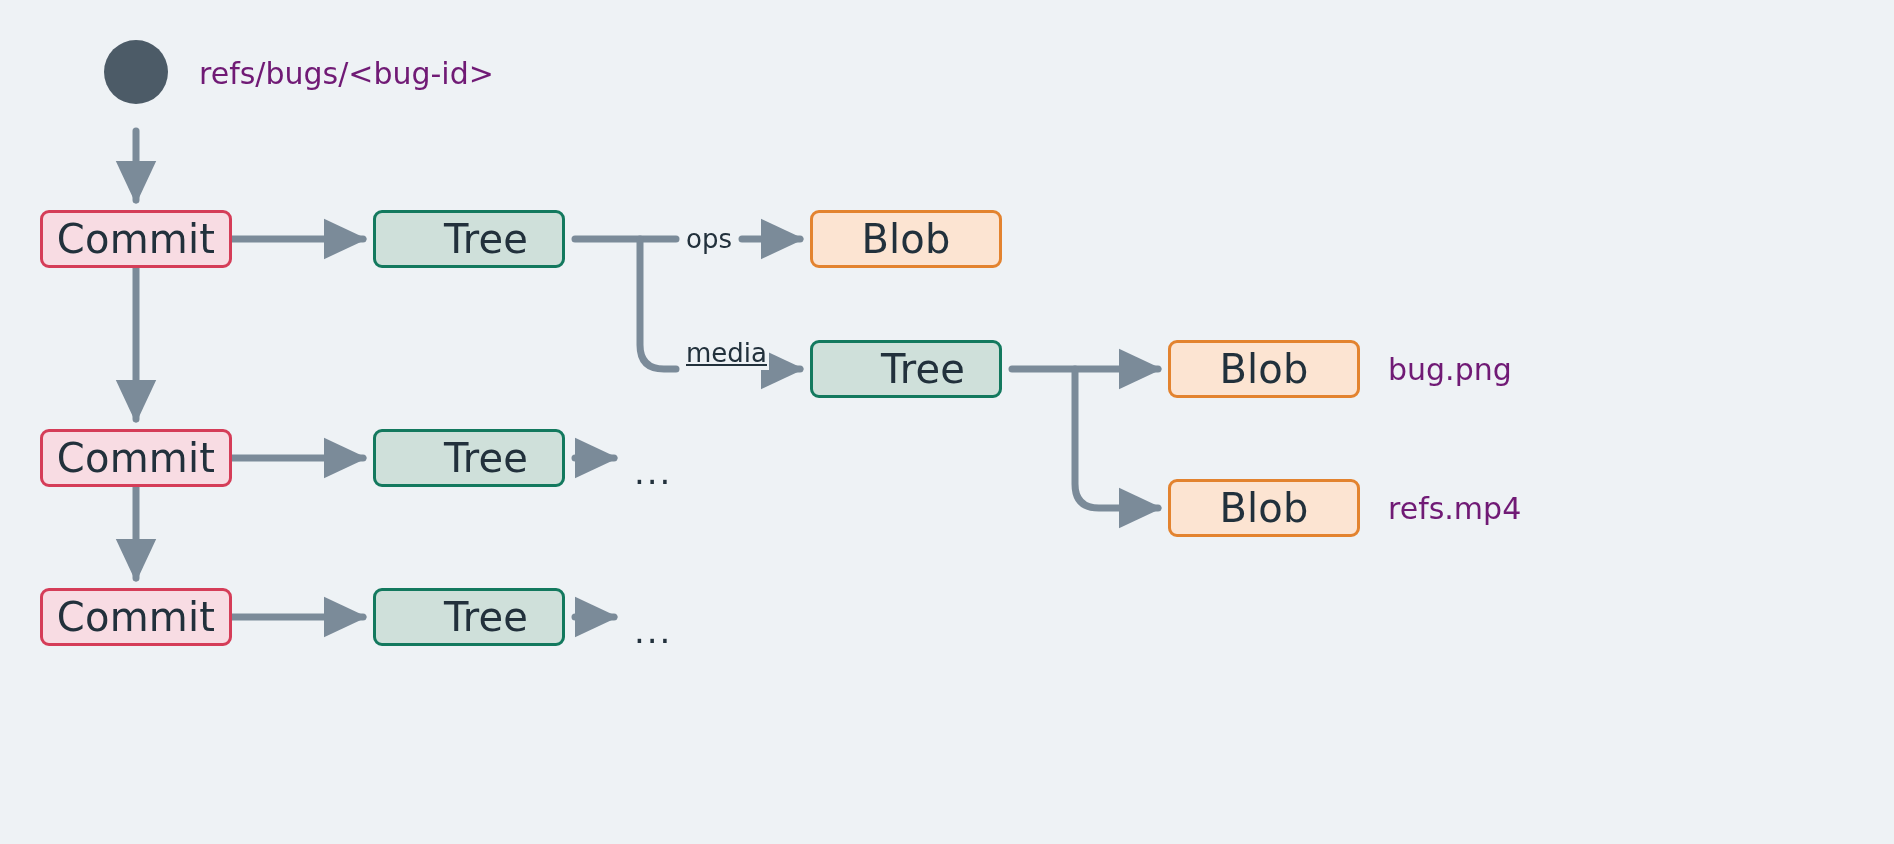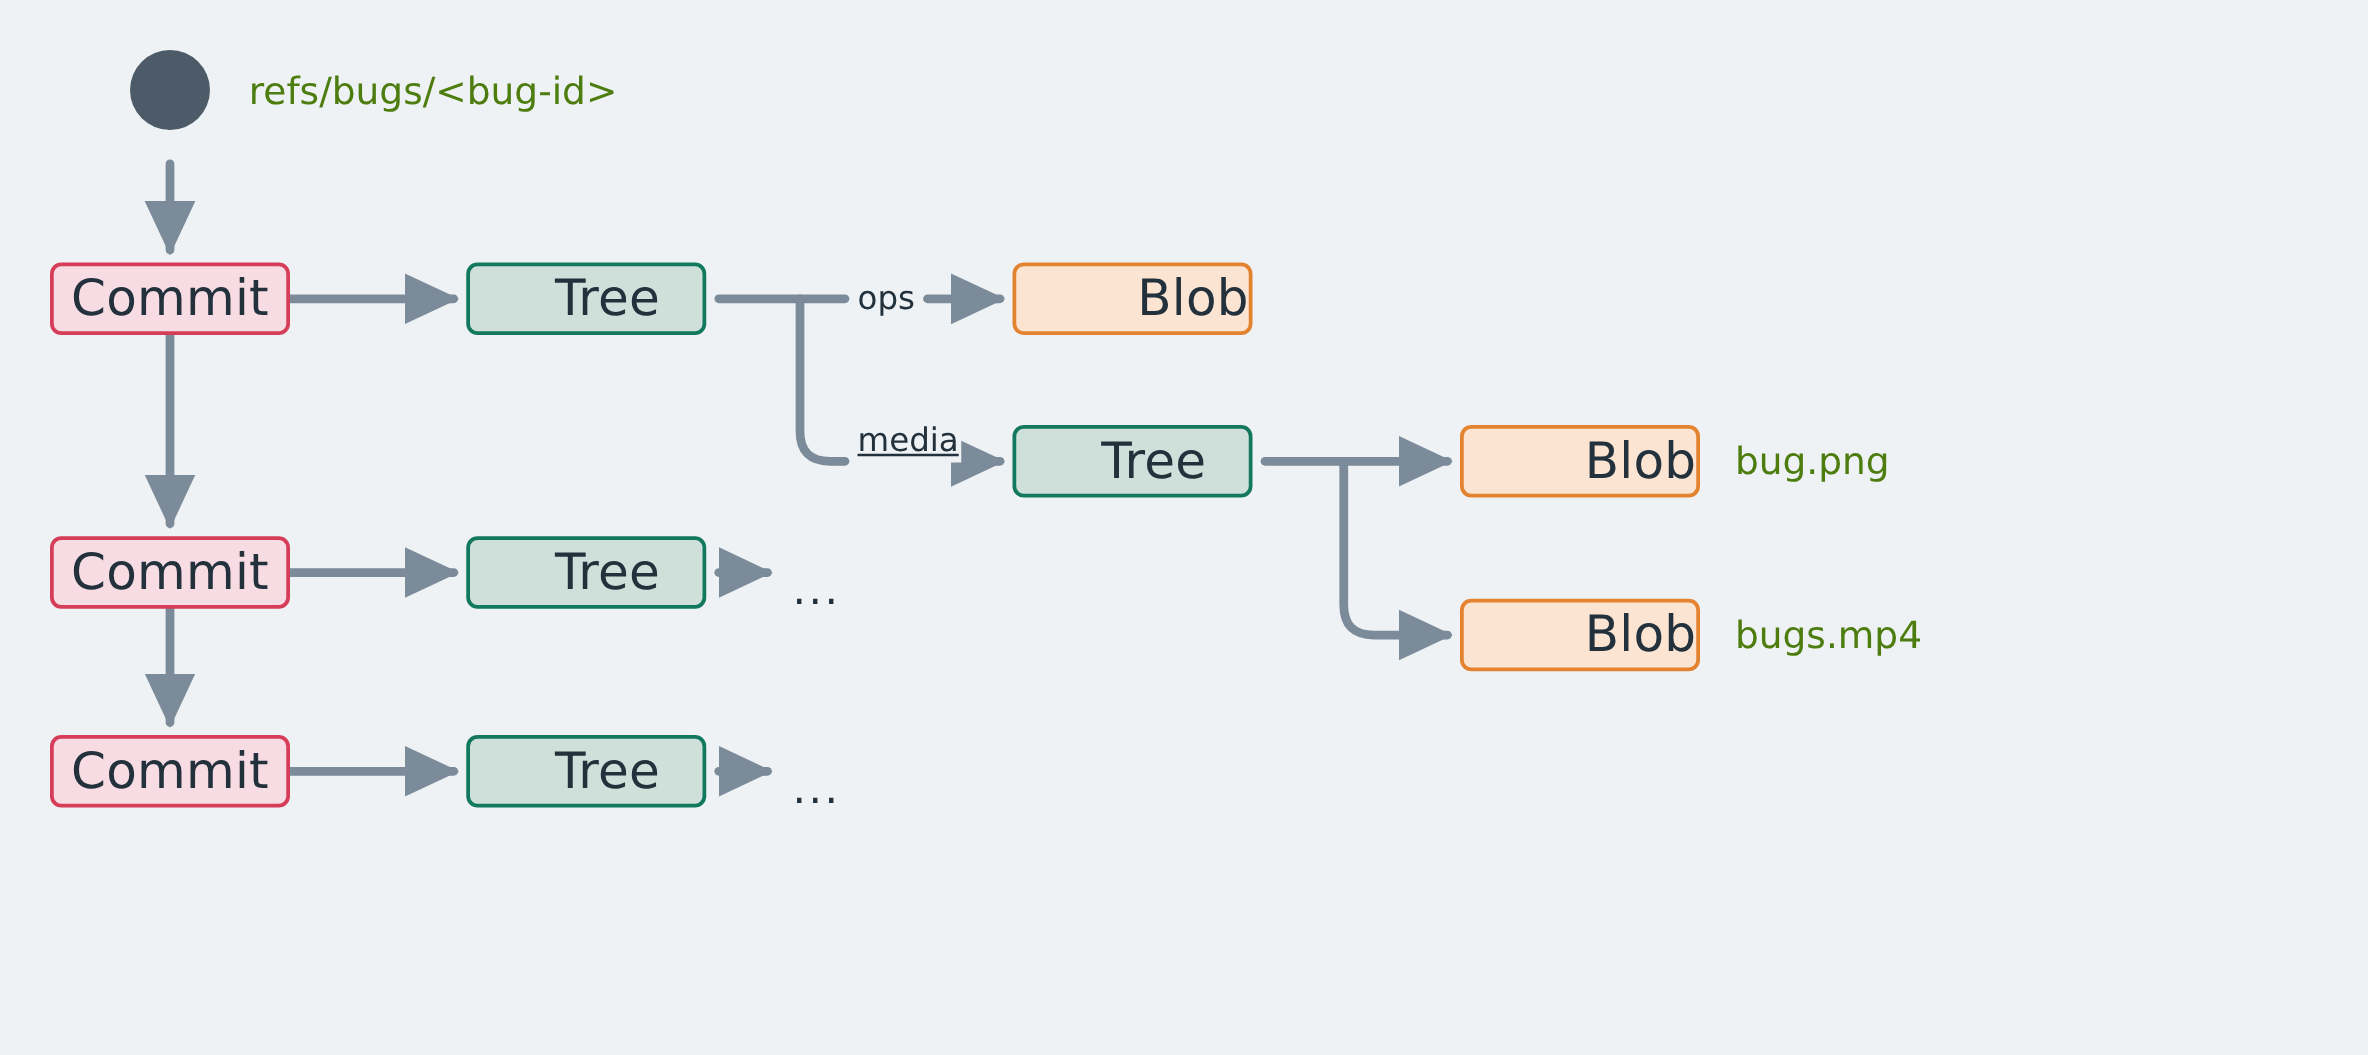--- a/index.html
+++ b/index.html
@@ -47,33 +47,32 @@
     border-color: #d53d58;
   }
   .node-tree {
     background: #cfe0da;
     border-color: #13795e;
     padding-left: 34px;
   }
   .node-blob {
     background: #fce4d2;
     border-color: #e3832f;
-    justify-content: flex-end;
   }
 
   .root-dot {
     position: absolute;
     border-radius: 50%;
     background: #4c5b67;
   }
 
   .free-label {
     position: absolute;
     font-size: 30px;
-    color: #4d7c0f;
+    color: #701a75;
     white-space: nowrap;
     display: flex;
     align-items: center;
   }
   .edge-label {
     position: absolute;
     font-size: 26px;
     color: #22313c;
     white-space: nowrap;
     background: #eef2f5;
@@ -161,18 +160,18 @@
     <span>Blob</span>
   </div>
   <div class="node node-blob" style="left:1168px; top:479px; width:192px; height:58px;">
     <span>Blob</span>
   </div>
 
   <div class="edge-label" style="left:684px; top:222px; height:34px;">ops</div>
   <div class="edge-label" style="left:684px; top:336px; height:34px;text-decoration:underline;">media</div>
 
   <div class="free-label" style="left:1388px; top:352px; height:34px;">bug.png</div>
-  <div class="free-label" style="left:1388px; top:491px; height:34px;">bugs.mp4</div>
+  <div class="free-label" style="left:1388px; top:491px; height:34px;">refs.mp4</div>
 
   <div class="ellipsis" style="left:634px; top:455px; height:34px;">...</div>
   <div class="ellipsis" style="left:634px; top:614px; height:34px;">...</div>
 
 </div>
 
 </body></html>

